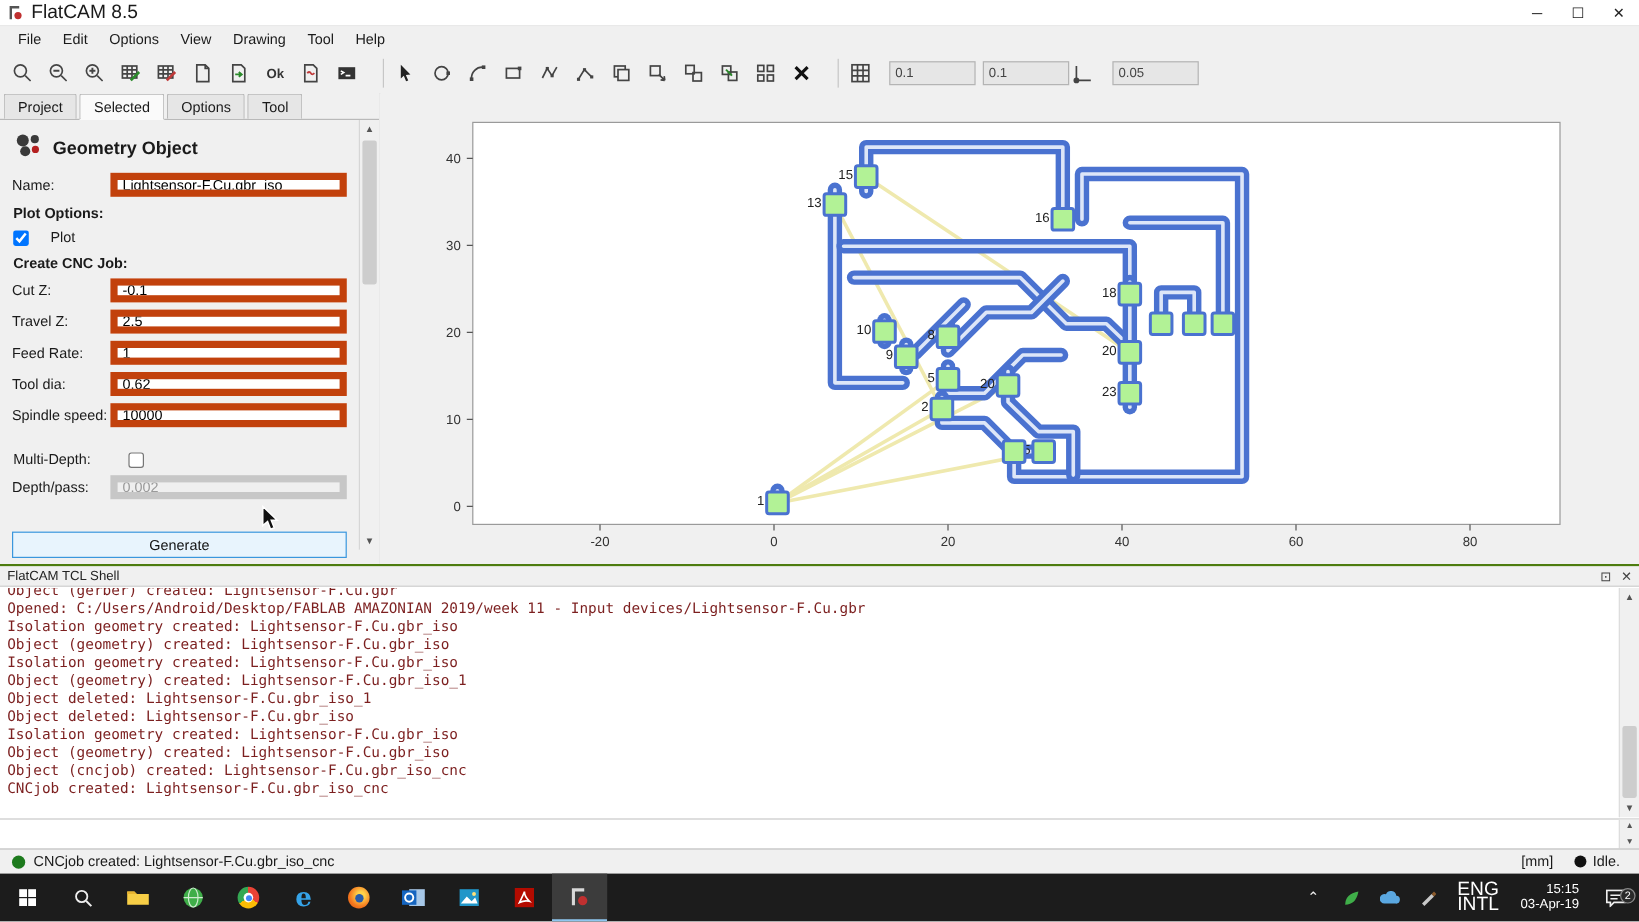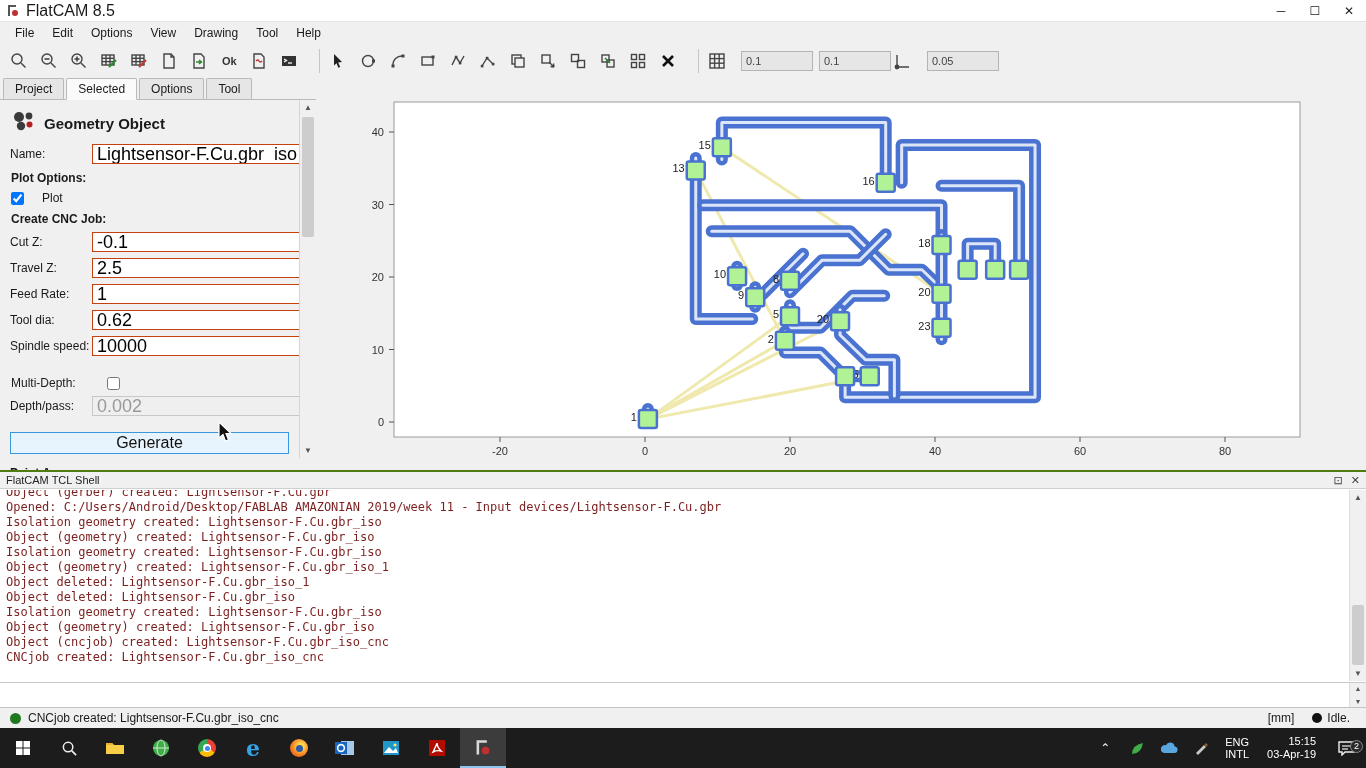--- a/index.html
+++ b/index.html
@@ -23,25 +23,25 @@
 .tabbar{position:absolute;top:78px;left:0;width:316px;height:22px;display:flex;align-items:flex-end;padding-left:3px;border-bottom:1px solid #b9b9b9;background:#f0f0f0}
 .tab{padding:3px 11px 4px;border:1px solid #b9b9b9;border-bottom:none;background:#e6e6e6;margin-right:2px;font-size:12px;border-radius:2px 2px 0 0;height:21px}
 .tab.active{background:#fafafa;height:22px;margin-bottom:-1px;border-bottom:1px solid #fafafa}
 
 .panel{position:absolute;top:100px;left:0;width:299px;height:358px;background:#f0f0f0;padding:8px 10px 0 10px}
 .panel-divider{position:absolute;top:78px;left:316px;width:1px;height:392px;background:#c2c2c2}
 .phead{display:flex;align-items:flex-end;gap:8px;margin:2px 0 12px 2px}
 .phead .ptitle{font-size:15px;font-weight:bold}
 .prow{display:flex;align-items:center;margin-bottom:6px}
 .prow label{width:82px;font-size:12px;flex:none}
-.pinput{flex:1;height:20px;border:1px solid #c2410c;background:#fff;font-size:18px;padding:0 4px;font-family:"Liberation Sans",sans-serif}
+.pinput{flex:1;height:20px;border:6px solid #c2410c;background:#fff;font-size:12px;padding:0 4px;font-family:"Liberation Sans",sans-serif}
 .pinput:disabled{background:#efefef;color:#9a9a9a;border-color:#c7c7c7}
 .psec{font-weight:bold;font-size:12px;margin:7px 0 6px 1px}
 .chkrow{display:flex;align-items:center;gap:18px;margin:0 0 6px 1px}
-.genbtn{width:100%;height:22px;margin-top:10px;background:#e8f4fd;border:1px solid #3a96dd;font-size:16px;font-family:"Liberation Sans",sans-serif;color:#111}
+.genbtn{width:100%;height:22px;margin-top:21px;background:#e8f4fd;border:1px solid #3a96dd;font-size:12px;font-family:"Liberation Sans",sans-serif;color:#111}
 .paint{font-weight:bold;font-size:12px;margin-top:12px}
 
 .vscroll{position:absolute;top:100px;left:299px;width:17px;height:358px;background:#f0f0f0;border-left:1px solid #d6d6d6}
 .sbtn{height:15px;display:flex;align-items:center;justify-content:center;font-size:8px;color:#555}
 .sthumb{position:absolute;left:2px;right:2px;background:#cdcdcd;border-radius:2px}
 
 .plotarea{position:absolute;top:78px;left:316px;right:0;height:392px;background:#f0f0f0;padding-top:22px}
 
 .shell{position:absolute;top:470px;left:0;right:0;height:237px;background:#ffffff;border-top:2px solid #4d7c0f}
 .shell-title{height:17px;background:#f0f0f0;display:flex;align-items:center;padding:0 6px;font-size:11px;border-bottom:1px solid #cfcfcf;color:#222}
@@ -56,21 +56,21 @@
 .statusbar{position:absolute;top:707px;height:21px;left:0;right:0;background:#f0f0f0;border-top:1px solid #c2c2c2;display:flex;align-items:center;padding:0 10px;font-size:12px}
 .sb-dot{width:11px;height:11px;border-radius:50%;background:#1d7a1d;margin-right:7px}
 .sb-right{margin-left:auto;display:flex;align-items:center;gap:18px;padding-right:6px}
 .idle-dot{width:10px;height:10px;border-radius:50%;background:#111;display:inline-block;margin-right:5px;vertical-align:-1px}
 
 .taskbar{position:absolute;top:728px;height:40px;left:0;right:0;background:#1c1c1c;display:flex;align-items:stretch;color:#fff}
 .tk{width:46px;display:flex;align-items:center;justify-content:center}
 .tk.active{background:#3c3c3c;box-shadow:inset 0 -2px 0 #8fc6ef}
 .tray{margin-left:auto;display:flex;align-items:center}
 .tray .tk{width:32px}
-.langs{display:flex;flex-direction:column;align-items:center;justify-content:center;font-size:11px;line-height:12px;padding:0 8px}
+.langs{display:flex;flex-direction:column;align-items:center;justify-content:center;font-size:16px;line-height:12px;padding:0 8px}
 .clock{display:flex;flex-direction:column;align-items:flex-end;justify-content:center;font-size:11px;line-height:13px;padding:0 10px}
 .notif{position:relative;width:40px;display:flex;align-items:center;justify-content:center}
 .badge{position:absolute;right:3px;bottom:3px;background:#2a2a2a;border:1px solid #888;color:#fff;font-size:9px;width:13px;height:13px;border-radius:50%;display:flex;align-items:center;justify-content:center}
 
 .cursor{position:absolute;left:218px;top:421px;z-index:50;pointer-events:none}
 .ck{stroke:#444;fill:none;stroke-width:1.4}
 </style>
 </head>
 <body>
 

